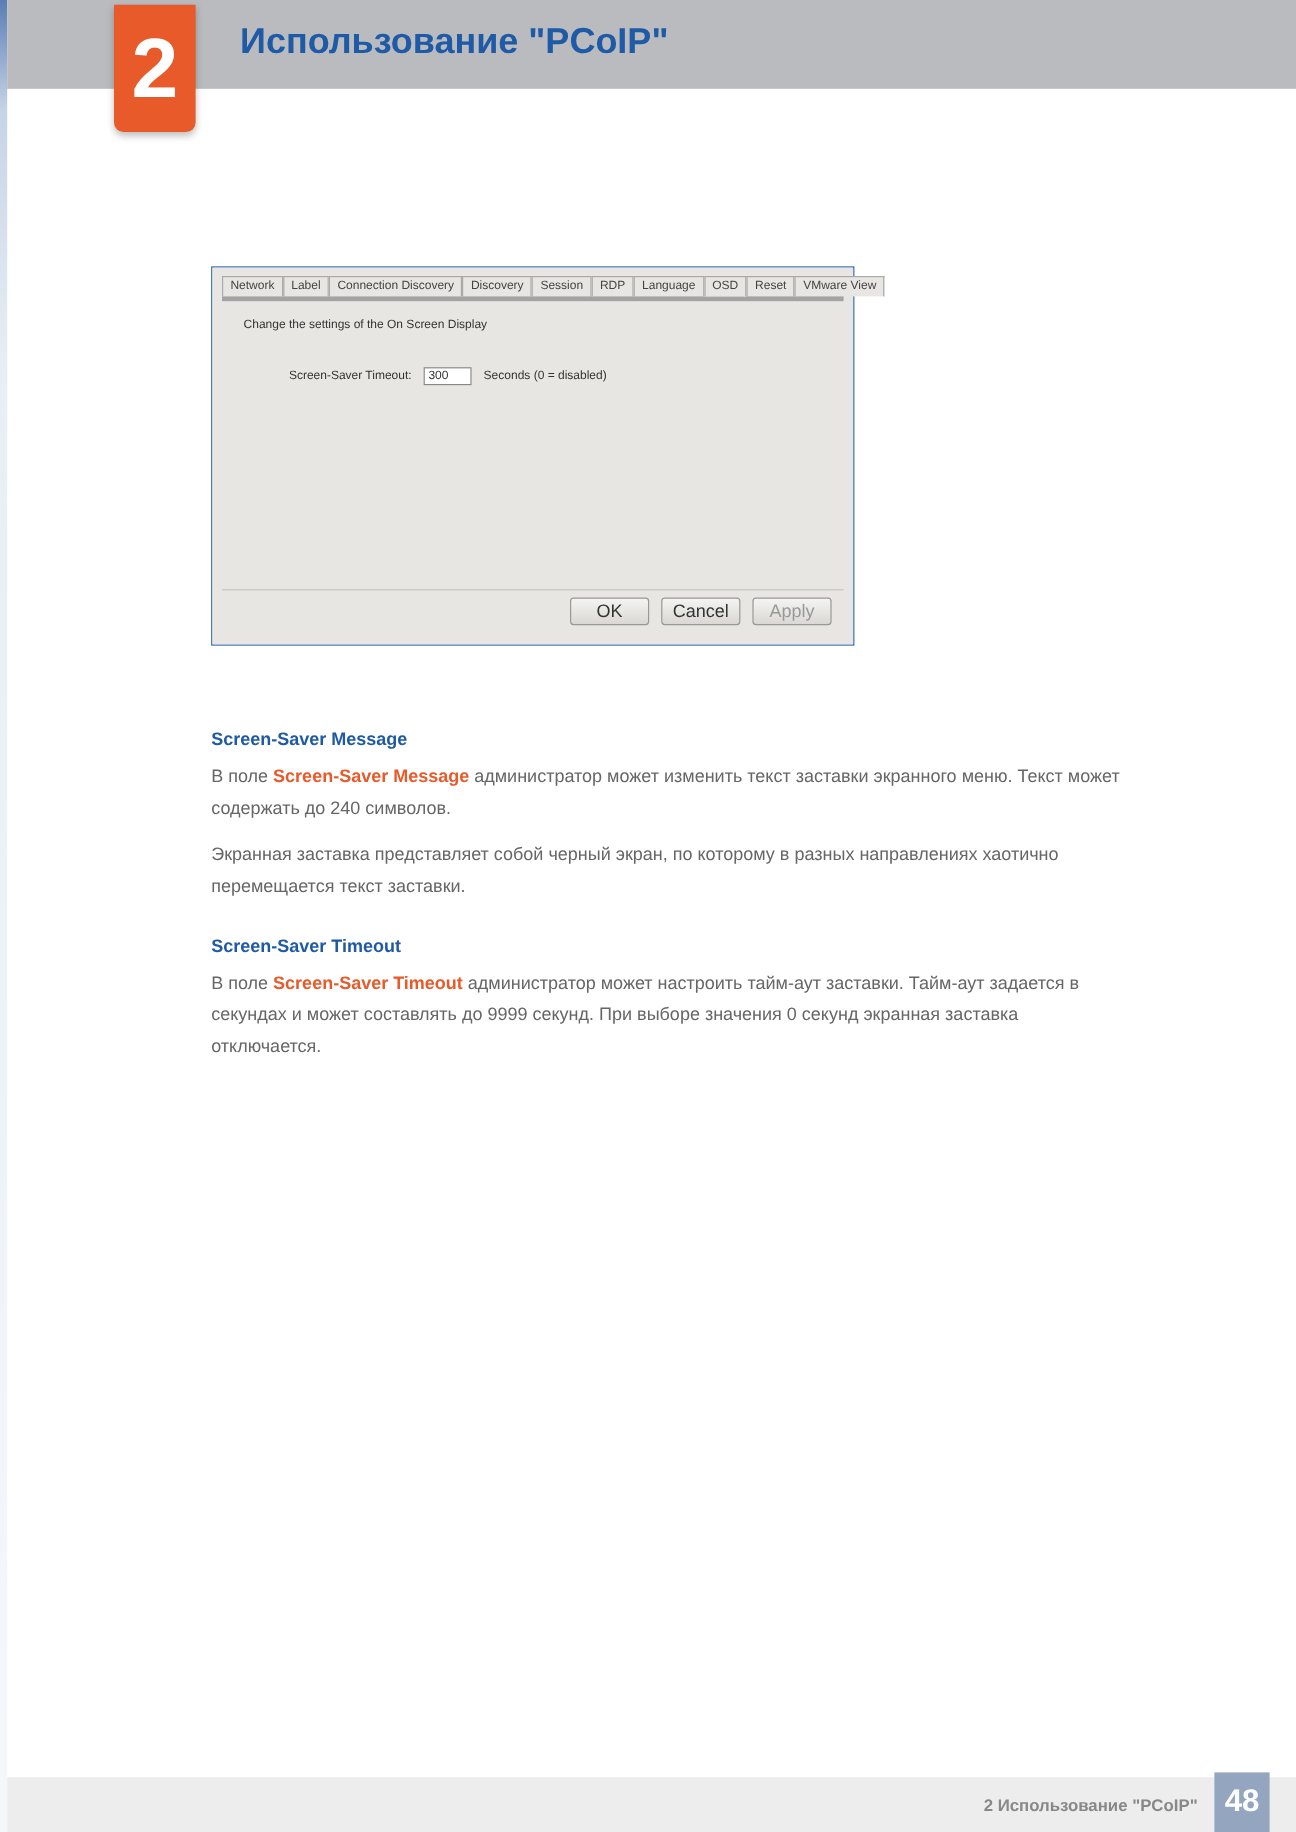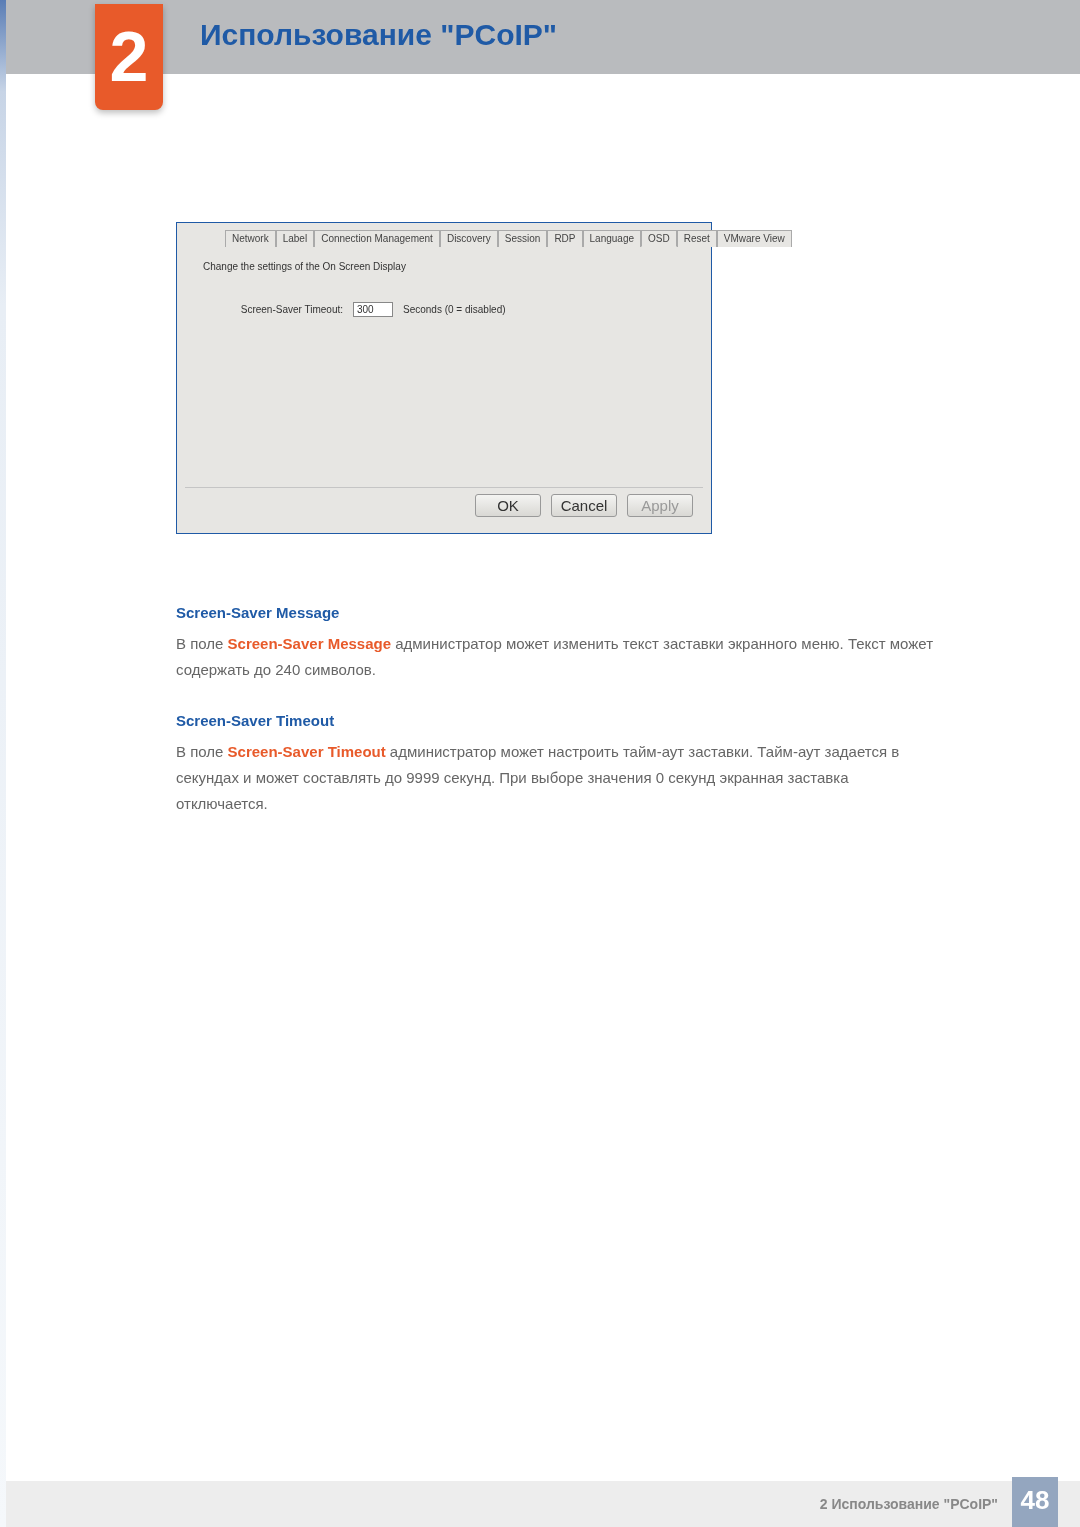--- a/index.html
+++ b/index.html
@@ -84,24 +84,23 @@
     text-align: center;
     border: 1px solid #5a7db5;
     font-weight: bold;
   }
   .dlg-body {
     background: #e7e6e3;
     padding: 6px 8px 8px;
   }
   .tabset {
     display: flex;
-    border-bottom: 1px solid #a3a3a3;
+    border-bottom: 5px solid #a3a3a3;
     flex-wrap: nowrap;
     gap: 0;
-    margin-left: 40px;
   }
   .tab {
     border: 1px solid #aaa;
     border-bottom: none;
     background: #e7e6e3;
     padding: 2px 6px;
     font-size: 10px;
     white-space: nowrap;
     position: relative;
     top: 1px;
@@ -198,21 +197,21 @@
 <div class="chapter-badge">2</div>
 <div class="page-title">Использование "PCoIP"</div>
 
 <div class="content">
 
   <div class="dialog">
     <div class="dlg-body">
       <div class="tabset">
         <div class="tab">Network</div>
         <div class="tab">Label</div>
-        <div class="tab">Connection Management</div>
+        <div class="tab">Connection Discovery</div>
         <div class="tab">Discovery</div>
         <div class="tab">Session</div>
         <div class="tab">RDP</div>
         <div class="tab">Language</div>
         <div class="tab active">OSD</div>
         <div class="tab">Reset</div>
         <div class="tab">VMware View</div>
       </div>
       <div class="tab-content">
         <div class="tab-desc">Change the settings of the On Screen Display</div>
@@ -227,20 +226,21 @@
         <span class="dlg-btn">Cancel</span>
         <span class="dlg-btn dim">Apply</span>
       </div>
     </div>
   </div>
 
   <div class="section-head">Screen-Saver Message</div>
   <div class="para">
     <span>В поле </span><span class="orange">Screen-Saver Message</span><span> администратор может изменить текст заставки экранного меню. Текст может содержать до 240 символов.</span>
   </div>
+  <div class="para">Экранная заставка представляет собой черный экран, по которому в разных направлениях хаотично перемещается текст заставки.</div>
 
   <div class="section-head">Screen-Saver Timeout</div>
   <div class="para">
     <span>В поле </span><span class="orange">Screen-Saver Timeout</span><span> администратор может настроить тайм-аут заставки. Тайм-аут задается в секундах и может составлять до 9999 секунд. При выборе значения 0 секунд экранная заставка отключается.</span>
   </div>
 </div>
 
 <div class="page-footer">
   <span>2 Использование "PCoIP"</span>
   <span class="page-num-box">48</span>

